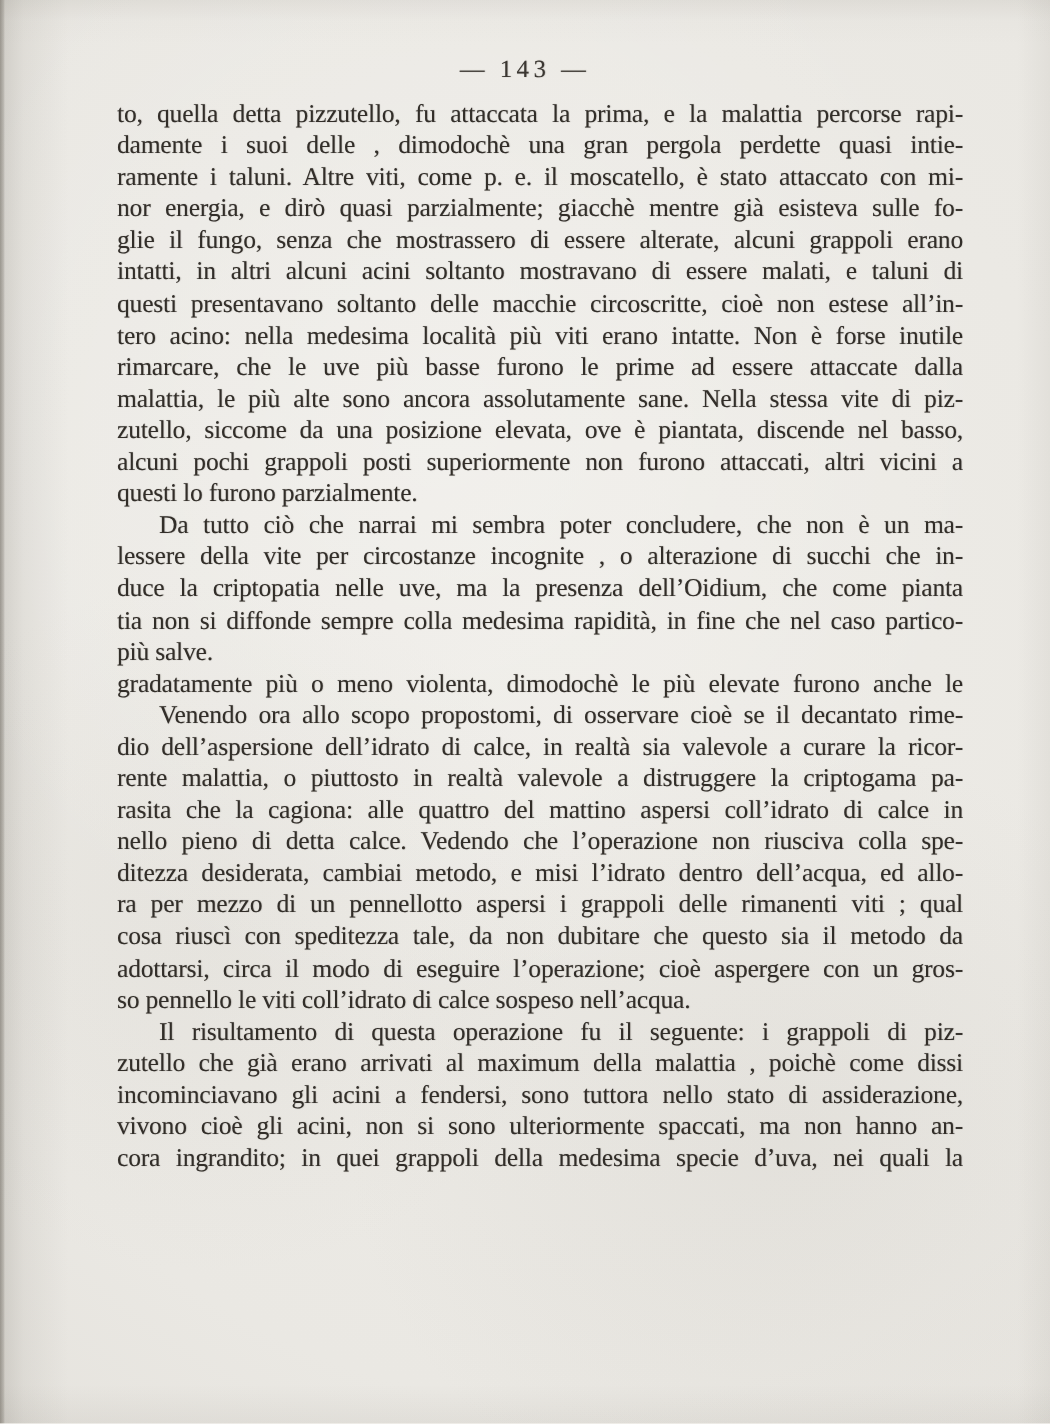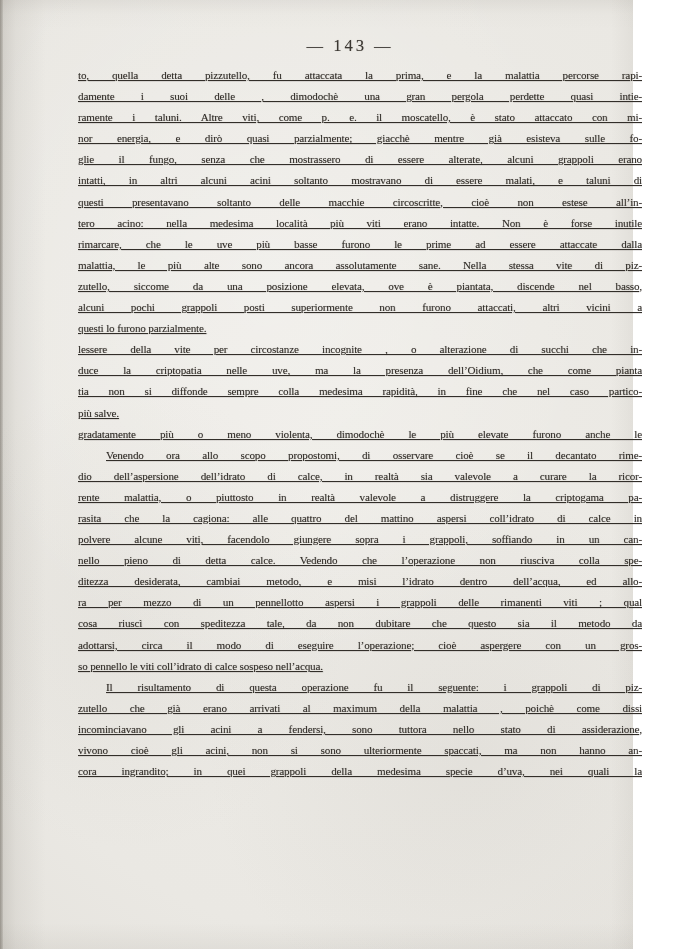--- a/index.html
+++ b/index.html
@@ -5,21 +5,21 @@
   html, body {
     margin: 0;
     padding: 0;
     width: 700px;
     height: 949px;
     overflow: hidden;
     font-family: "Liberation Serif", "DejaVu Serif", serif;
   }
   .paper {
     position: relative;
-    width: 633px;
+    width: 700px;
     height: 949px;
     background:
       radial-gradient(90% 70% at 42% 30%, rgba(255,255,255,0.25) 0%, rgba(255,255,255,0) 60%),
       radial-gradient(60% 40% at 75% 80%, rgba(190,186,178,0.18) 0%, rgba(190,186,178,0) 70%),
       radial-gradient(50% 35% at 20% 65%, rgba(195,191,183,0.14) 0%, rgba(195,191,183,0) 70%),
       linear-gradient(180deg, rgba(120,114,104,0.10) 0px, rgba(120,114,104,0.02) 14px, rgba(0,0,0,0) 30px),
       linear-gradient(0deg, rgba(120,114,104,0.08) 0px, rgba(0,0,0,0) 26px),
       linear-gradient(270deg, rgba(120,114,104,0.08) 0px, rgba(0,0,0,0) 22px),
       radial-gradient(130% 105% at 54% 44%, #eeece7 0%, #eae8e3 52%, #e0ddd7 88%, #d7d4cd 100%);
     background-color: #e9e7e2;
@@ -48,24 +48,23 @@
     letter-spacing: 3px;
     color: #3b3732;
     text-shadow: 0.3px 0.3px 0.7px rgba(59,55,50,0.45);
   }
   .text-block {
     position: absolute;
     top: 65px;
     left: 78px;
     width: 564px;
     color: #322e29;
-    font-size: 11px;
+    font-size: 17px;
     letter-spacing: -0.12px;
     text-shadow: 0.3px 0.3px 0.7px rgba(50,46,41,0.40);
-    text-decoration: underline;
   }
   .para { margin: 0; }
   .line {
     line-height: 21.1px;
     height: 21.1px;
     white-space: normal;
     text-align: justify;
     text-align-last: justify;
     overflow: hidden;
   }
@@ -89,32 +88,32 @@
         <div class="line">intatti, in altri alcuni acini soltanto mostravano di essere malati, e taluni di</div>
         <div class="line">questi presentavano soltanto delle macchie circoscritte, cioè non estese all’in-</div>
         <div class="line">tero acino: nella medesima località più viti erano intatte. Non è forse inutile</div>
         <div class="line">rimarcare, che le uve più basse furono le prime ad essere attaccate dalla</div>
         <div class="line">malattia, le più alte sono ancora assolutamente sane. Nella stessa vite di piz-</div>
         <div class="line">zutello, siccome da una posizione elevata, ove è piantata, discende nel basso,</div>
         <div class="line">alcuni pochi grappoli posti superiormente non furono attaccati, altri vicini a</div>
         <div class="line short">questi lo furono parzialmente.</div>
       </div>
       <div class="para">
+        <div class="line indent">Da tutto ciò che narrai mi sembra poter concludere, che non è un ma-</div>
         <div class="line">lessere della vite per circostanze incognite , o alterazione di succhi che in-</div>
         <div class="line">duce la criptopatia nelle uve, ma la presenza dell’Oidium, che come pianta</div>
         <div class="line">tia non si diffonde sempre colla medesima rapidità, in fine che nel caso partico-</div>
         <div class="line short">più salve.</div>
         <div class="line">gradatamente più o meno violenta, dimodochè le più elevate furono anche le</div>
       </div>
       <div class="para">
         <div class="line indent">Venendo ora allo scopo propostomi, di osservare cioè se il decantato rime-</div>
         <div class="line">dio dell’aspersione dell’idrato di calce, in realtà sia valevole a curare la ricor-</div>
         <div class="line">rente malattia, o piuttosto in realtà valevole a distruggere la criptogama pa-</div>
         <div class="line">rasita che la cagiona: alle quattro del mattino aspersi coll’idrato di calce in</div>
-        <div class="line">polvere alcune viti, facendolo giungere sopra i grappoli, soffiando in un can-</div>
         <div class="line">nello pieno di detta calce. Vedendo che l’operazione non riusciva colla spe-</div>
         <div class="line">ditezza desiderata, cambiai metodo, e misi l’idrato dentro dell’acqua, ed allo-</div>
         <div class="line">ra per mezzo di un pennellotto aspersi i grappoli delle rimanenti viti ; qual</div>
         <div class="line">cosa riuscì con speditezza tale, da non dubitare che questo sia il metodo da</div>
         <div class="line">adottarsi, circa il modo di eseguire l’operazione; cioè aspergere con un gros-</div>
         <div class="line short">so pennello le viti coll’idrato di calce sospeso nell’acqua.</div>
       </div>
       <div class="para">
         <div class="line indent">Il risultamento di questa operazione fu il seguente: i grappoli di piz-</div>
         <div class="line">zutello che già erano arrivati al maximum della malattia , poichè come dissi</div>

